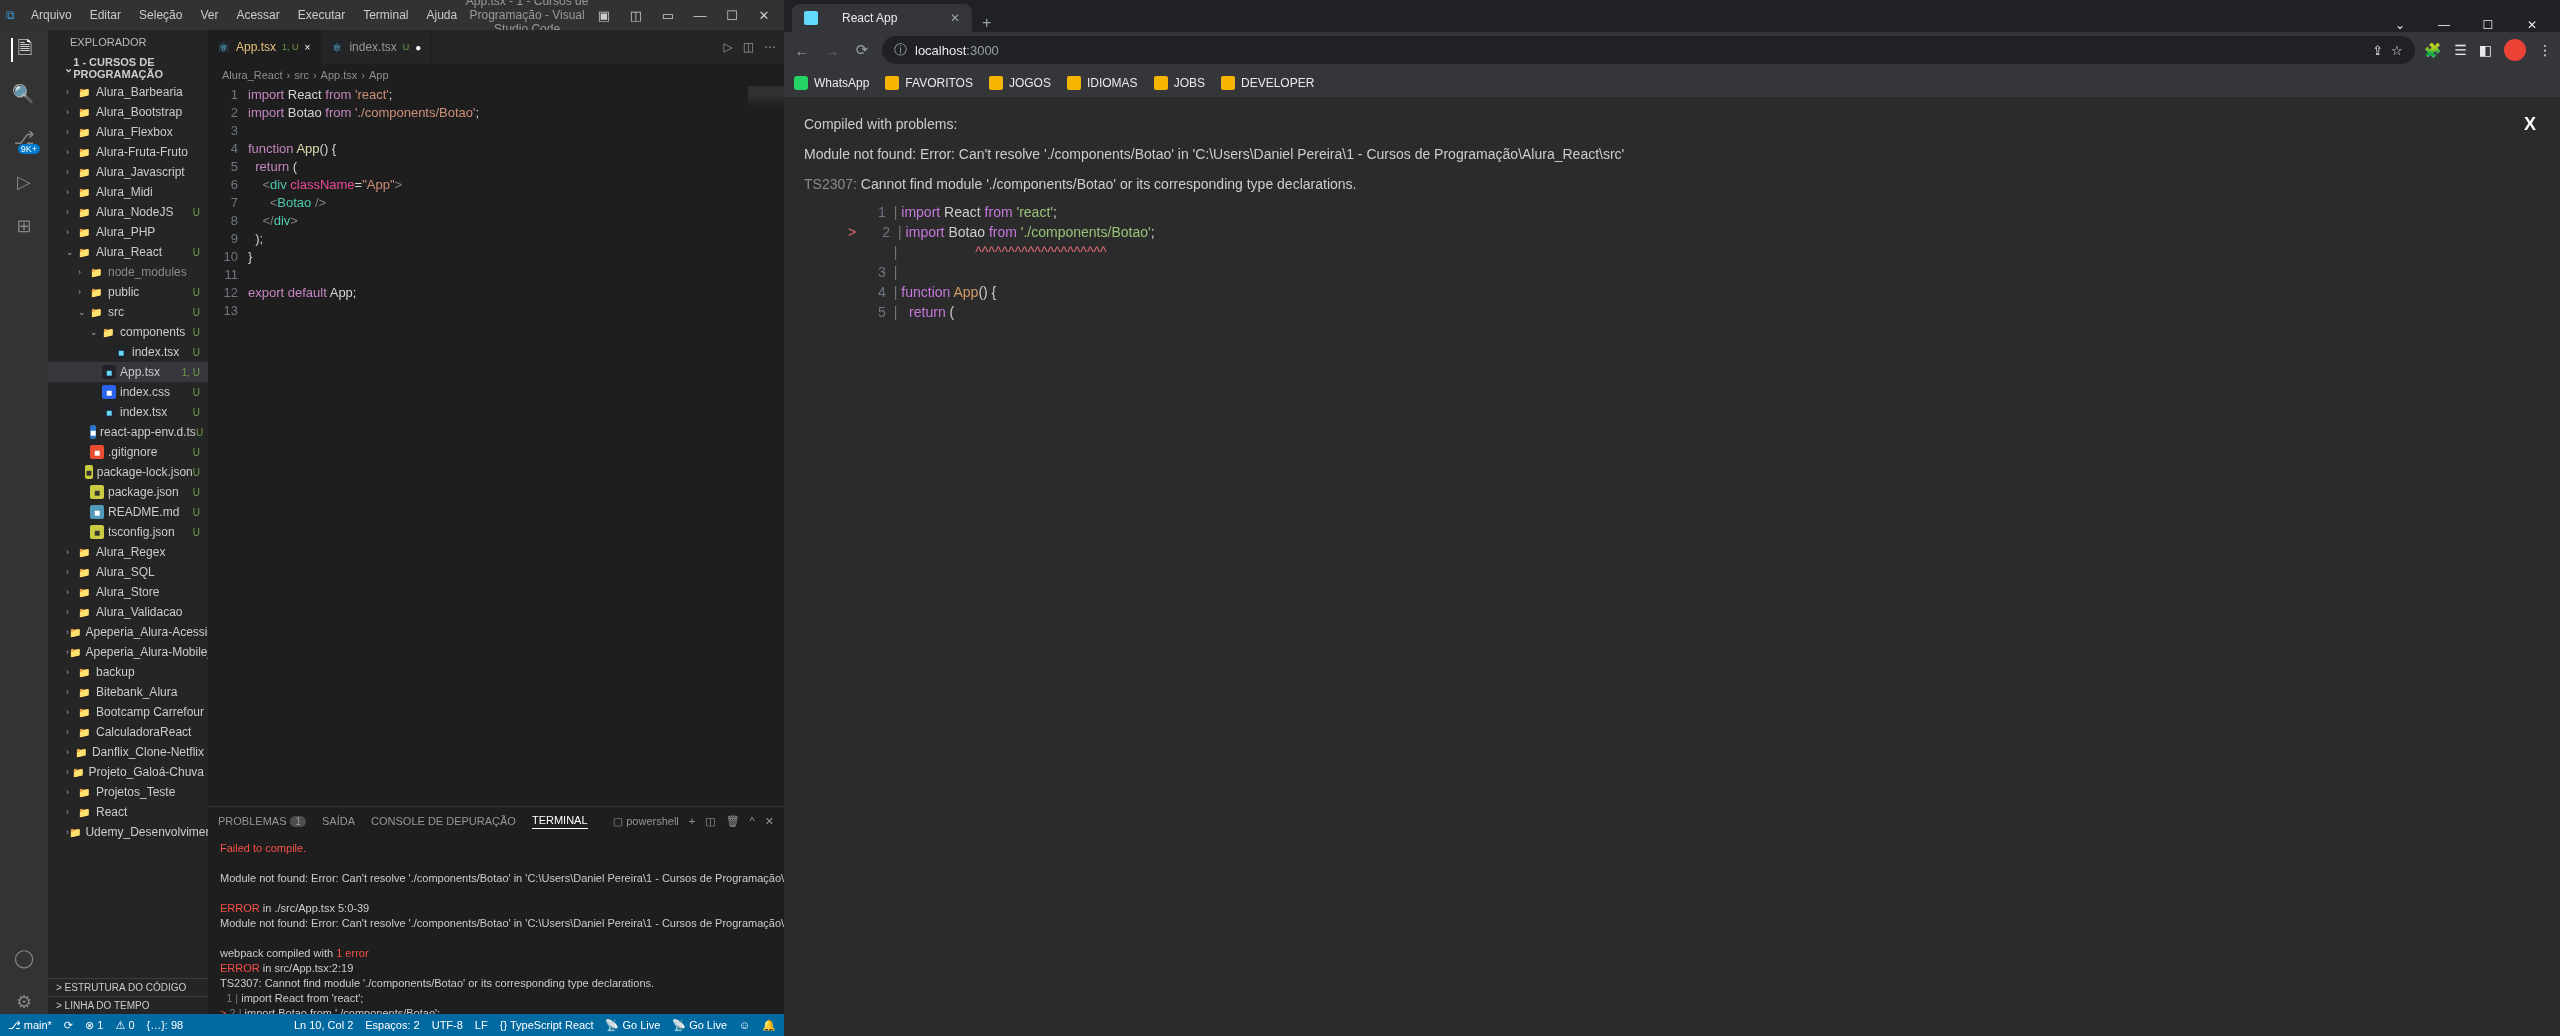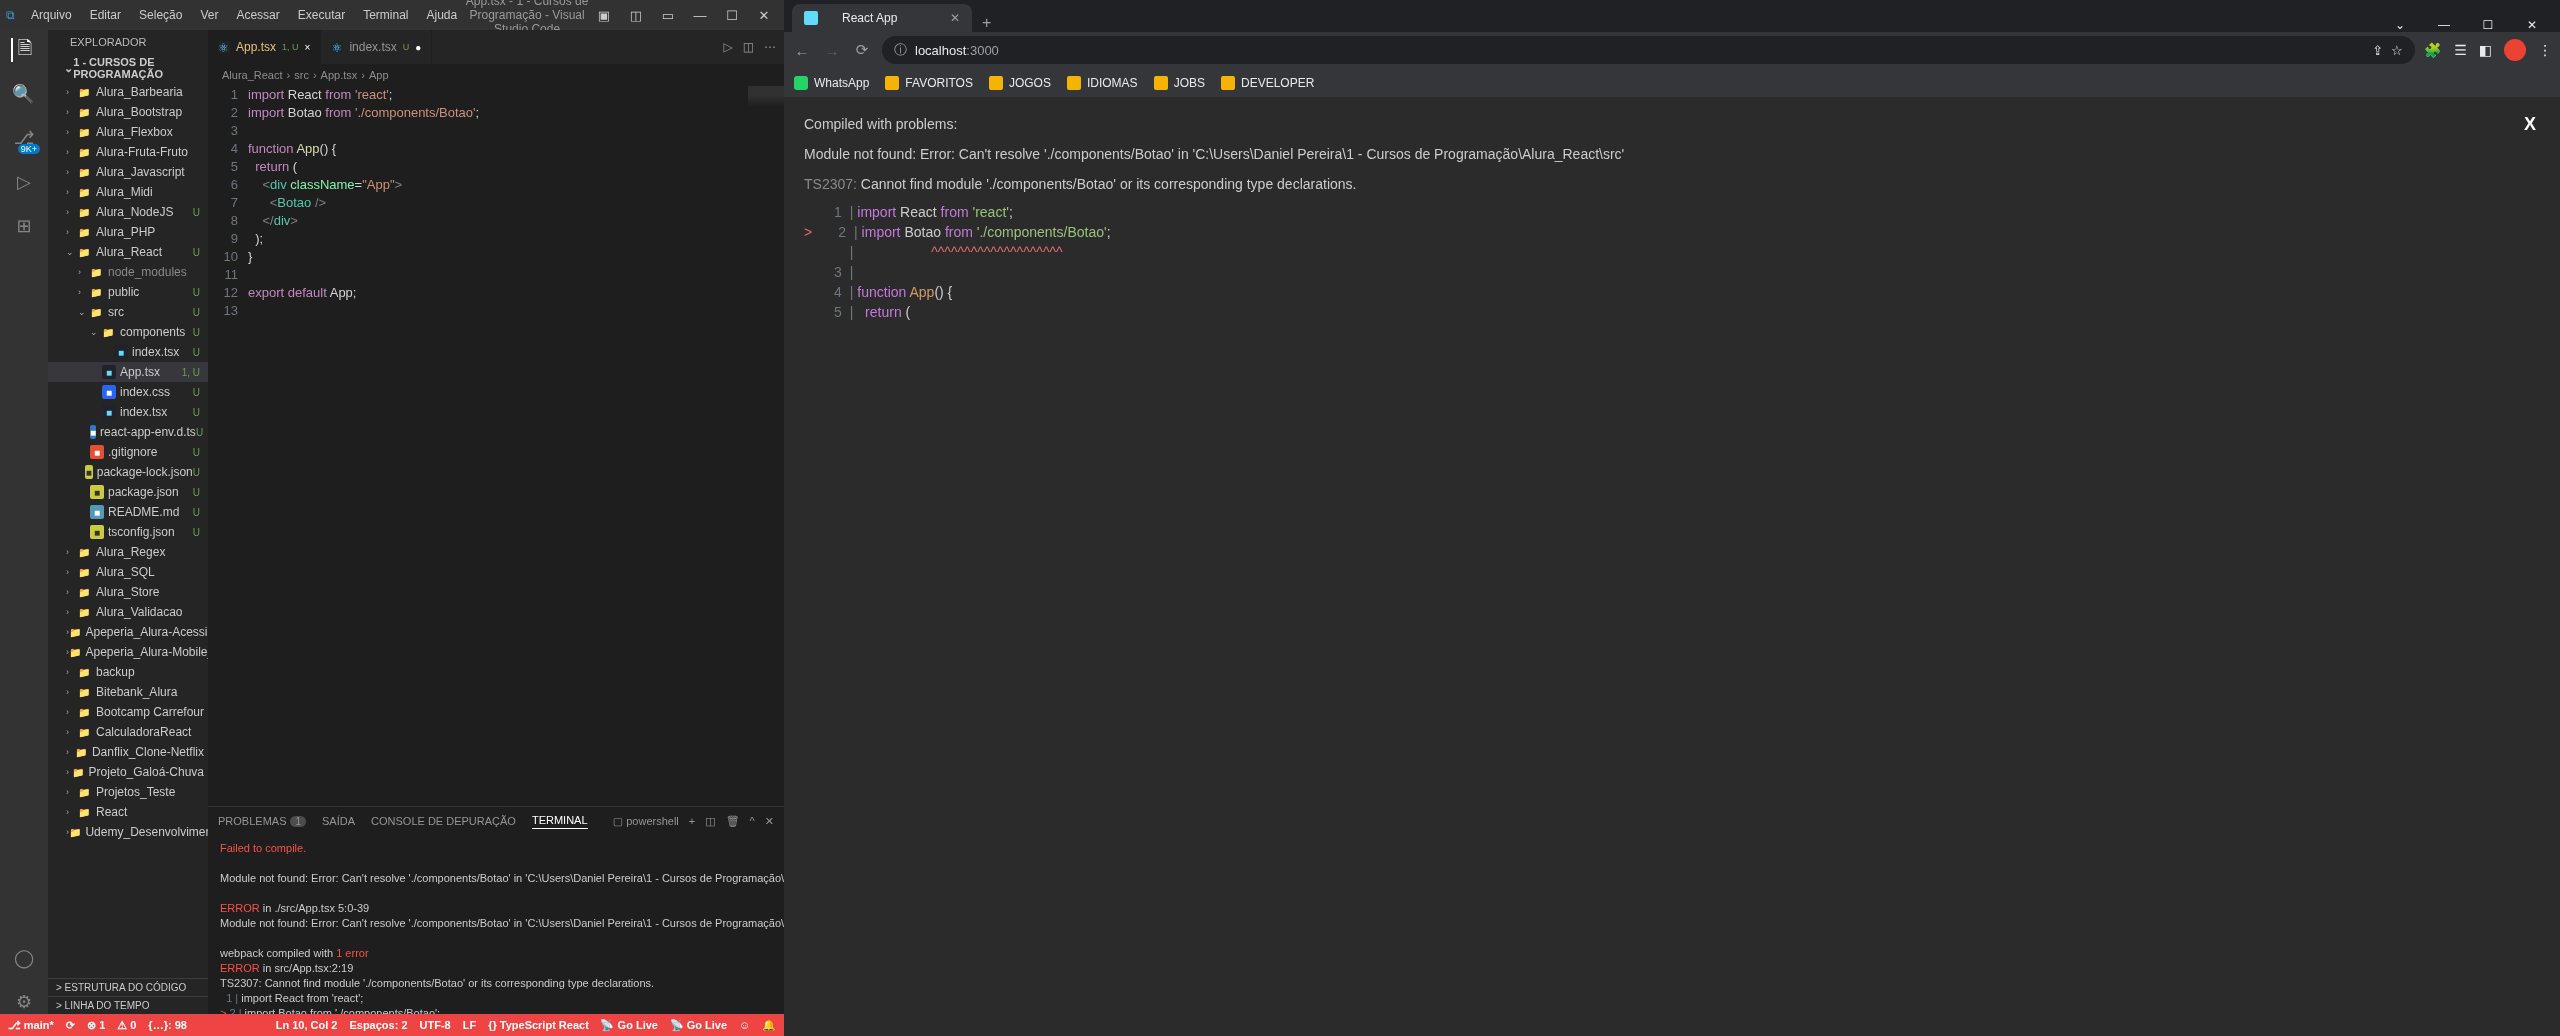--- a/index.html
+++ b/index.html
@@ -47,31 +47,31 @@
 .code { flex:1; display:flex; font-family:Consolas,monospace; font-size:13px; line-height:18px; overflow:hidden; position:relative; }
 .gutter { width:40px; text-align:right; padding-right:10px; color:#6e7681; }
 .codelines { flex:1; white-space:pre; color:#d4d4d4; }
 .minimap { position:absolute; right:0; top:0; width:36px; height:30px; background:linear-gradient(#3d3d3d 30%,#1e1e1e 70%); opacity:.6; }
 .kw { color:#c586c0; }
 .fn { color:#dcdcaa; }
 .cls { color:#4ec9b0; }
 .str { color:#ce9178; }
 .tagc { color:#808080; }
 .tagn { color:#4ec9b0; }
-.attr { color:#86efac; }
+.attr { color:#ec4899; }
 .terminal-panel { height:208px; border-top:1px solid #333; display:flex; flex-direction:column; }
 .term-tabs { height:28px; display:flex; align-items:center; padding:0 10px; gap:16px; font-size:11px; color:#969696; }
 .term-tabs .ttab { cursor:pointer; }
 .term-tabs .ttab.active { color:#fff; border-bottom:1px solid #fff; padding-bottom:2px; }
 .term-tabs .badge { background:#4d4d4d; border-radius:8px; padding:0 5px; font-size:10px; margin-left:4px; }
 .term-right { margin-left:auto; display:flex; gap:10px; align-items:flex-start; }
 .term-body { flex:1; padding:6px 12px; font-family:Consolas,monospace; font-size:11px; line-height:15px; color:#ccc; overflow:hidden; white-space:pre; }
 .term-body .err { color:#f85149; }
 .term-body .num { color:#6e7681; }
-.statusbar { height:22px; background:#ef4444; color:#fff; display:flex; align-items:center; font-size:11px; padding:0 8px; gap:12px;font-weight:bold; }
+.statusbar { height:22px; background:#0369a1; color:#fff; display:flex; align-items:center; font-size:11px; padding:0 8px; gap:12px; }
 .statusbar .right { margin-left:auto; display:flex; gap:12px; }
 .chrome { flex:1; background:#202124; display:flex; flex-direction:column; }
 .chrome-topbar { height:32px; background:#202124; display:flex; align-items:flex-end; padding:0 8px; }
 .chrome-tab { height:28px; background:#35363a; border-radius:8px 8px 0 0; display:flex; align-items:center; padding:0 12px; gap:24px; font-size:12px; color:#e8eaed; min-width:180px; }
 .chrome-tab .cico { width:14px; height:14px; background:#61dafb; border-radius:2px; }
 .chrome-tab .x { margin-left:auto; color:#9aa0a6; cursor:pointer; }
 .chrome-newtab { padding:0 10px; color:#9aa0a6; font-size:16px; cursor:pointer; }
 .chrome-winctrl { margin-left:auto; display:flex; gap:4px; color:#e8eaed; }
 .chrome-winctrl span { width:40px; text-align:center; font-size:12px; }
 .chrome-toolbar { height:36px; background:#35363a; display:flex; align-items:center; padding:0 8px; gap:10px; }
@@ -87,21 +87,21 @@
 .bmico.wa { background:#25d366; border-radius:3px; }
 .page { flex:1; background:#2b2b2b; padding:16px 20px; font-family:Consolas,monospace; font-size:14px; color:#ccc; overflow:hidden; position:relative; line-height:20px; }
 .page .hdr { color:#ccc; font-size:14px; }
 .page .close { position:absolute; right:24px; top:16px; font-size:18px; color:#fff; cursor:pointer; font-weight:bold; }
 .page .errline { color:#e06c75; margin-top:16px; }
 .page .msg { color:#ccc; margin-top:10px; }
 .page .ts { color:#8a8a8a; }
 .page .fn2 { color:#d19a66; }
 .page .kw2 { color:#c678dd; }
 .page .str2 { color:#98c379; }
-.codesnip { margin-top:8px; white-space:pre; }
+.codesnip { margin-top:8px; white-space:pre;margin-left:44px; }
 .codesnip .ln { color:#6e7681; display:inline-block; width:30px; text-align:right; margin-right:8px; }
 .codesnip .pipe { color:#6e7681; }
 .codesnip .mark { color:#e06c75; }
 .codesnip .squig { color:#e06c75; }
 </style>
 </head>
 <body>
 
 <div class="half vsc">
   <div class="vsc-titlebar">

